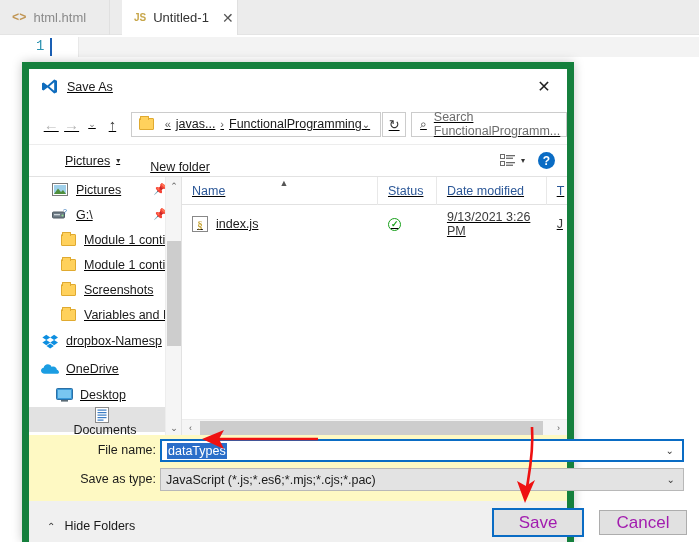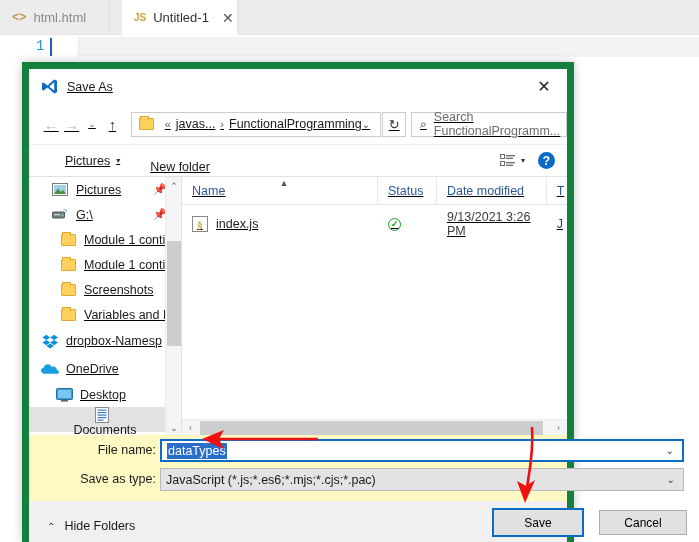--- a/index.html
+++ b/index.html
@@ -289,21 +289,21 @@
   .hide-folders {
     position: absolute; left: 18px; top: 18px;
     display: flex; align-items: center; gap: 9px;
     font-size: 12.5px; color: #1a1a1a;
   }
   .chev-up { font-size: 10px; color: #333; }
   .btn {
     position: absolute; top: 9px; height: 25px; width: 88px;
     background: #e1e1e1; border: 1px solid #adadad;
     display: flex; align-items: center; justify-content: center;
-    font-size: 12px; color: #000000;
+    font-size: 17px; color: #a21caf;
   }
   .btn.save {
     left: 463px; border: 2px solid #0a6cc4;
     width: 92px; height: 29px; top: 7px;
   }
   .btn.cancel { left: 570px; }
   .grip {
     position: absolute; right: 4px; bottom: 3px;
     width: 10px; height: 10px; color: #9a9a9a; font-size: 8px;
     line-height: 4px; letter-spacing: 1px;

